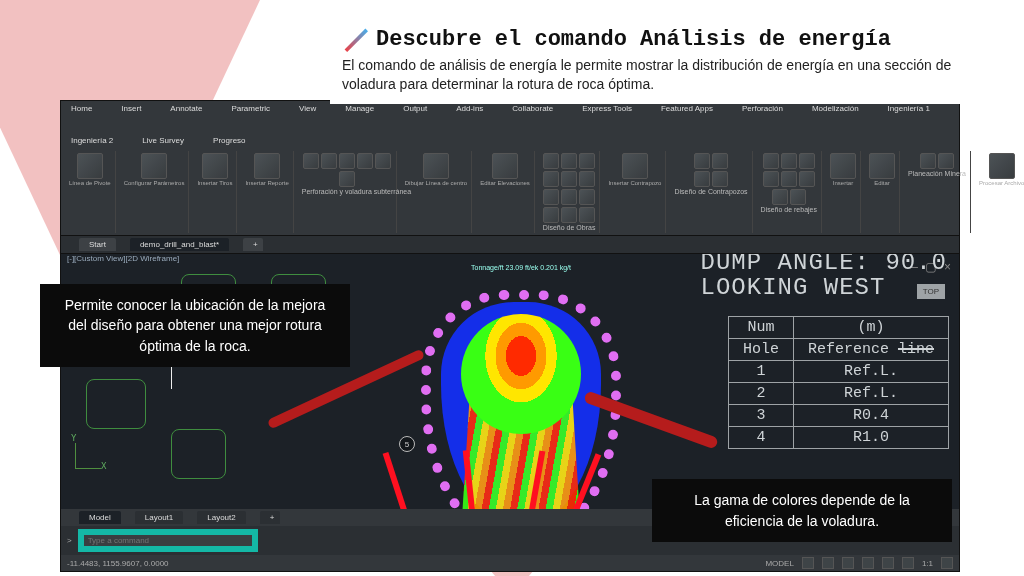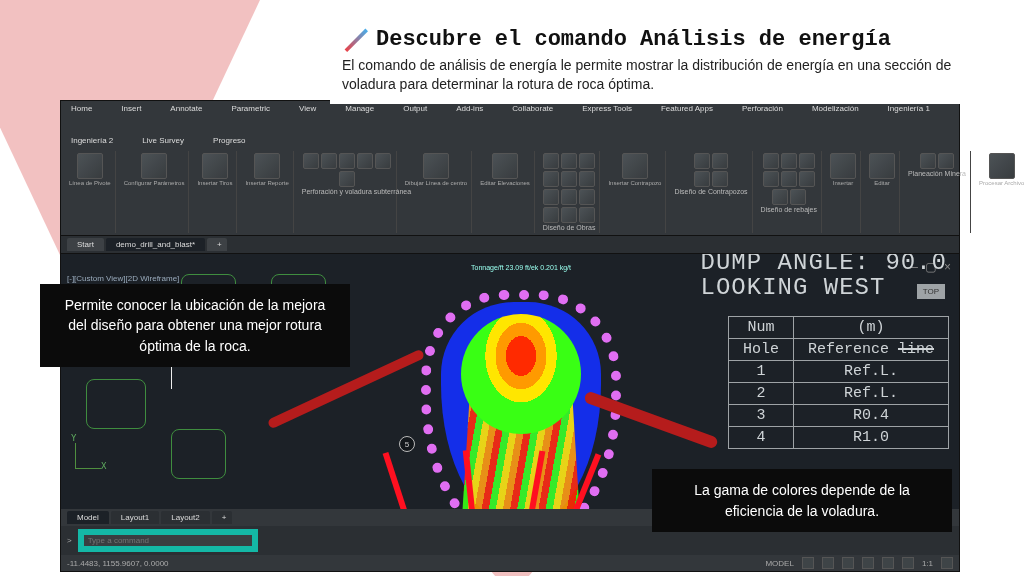--- a/index.html
+++ b/index.html
@@ -124,32 +124,33 @@
     gap: 2px;
     padding: 2px 6px;
     font-size: 8px;
     border-bottom: 1px solid #111;
   }
   .tab {
     background: #3d4145;
     padding: 2px 10px;
     border-radius: 2px 2px 0 0;
     color: #ddd;
+    margin-left: 12px;
   }
   .tab.active { background: #1c2127; }
 
   .viewport {
     flex: 1;
     background: #1c2127;
     position: relative;
     overflow: hidden;
   }
   .viewport-label {
     position: absolute;
-    top: 20px; left: 6px;
+    top: 0; left: 6px;
     color: #9ab;
     font-size: 8px;
   }
   .top-badge {
     position:absolute; top:30px; right:14px;
     background:#9ea3a6; color:#333; font-size:8px;
     padding:3px 6px;
   }
   .view-ctrl {
     position:absolute; top:6px; right:6px;
@@ -238,21 +239,21 @@
     position: absolute;
     background: #0b0b0b;
     color: #fff;
     font-size: 14px;
     line-height: 1.45;
     padding: 11px 18px;
     text-align: center;
     z-index: 6;
   }
   .callout.left { top: 284px; left: 40px; width: 310px; }
-  .callout.right { bottom: 44px; right: 72px; width: 300px; }
+  .callout.right { bottom: 34px; right: 72px; width: 300px; }
 
   .bottom-tabs {
     background: #33373b;
     display:flex; gap:2px; padding:2px 6px; font-size:8px;
   }
   .bottom-tabs .tab { background:#2b2f33; }
   .bottom-tabs .tab.active { background:#1c2127; }
   .cmdline {
     background:#2b2f33; display:flex; align-items:center; gap:6px;
     padding:3px 6px; font-size:8px; color:#aaa;

